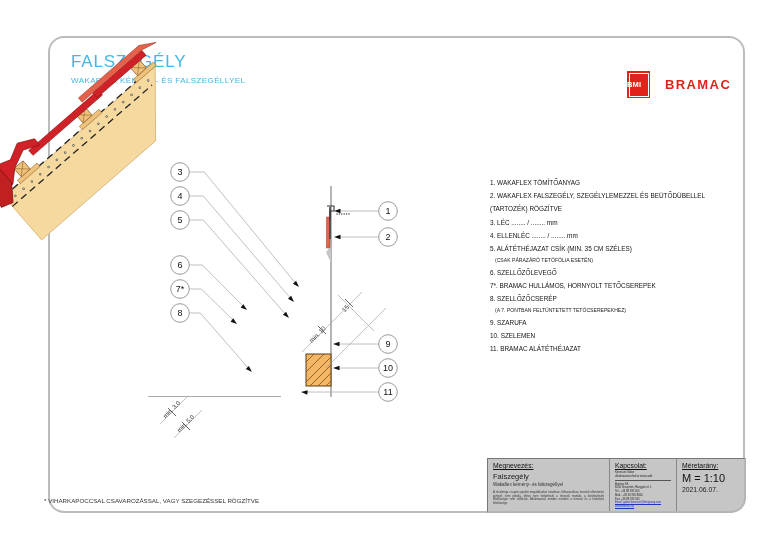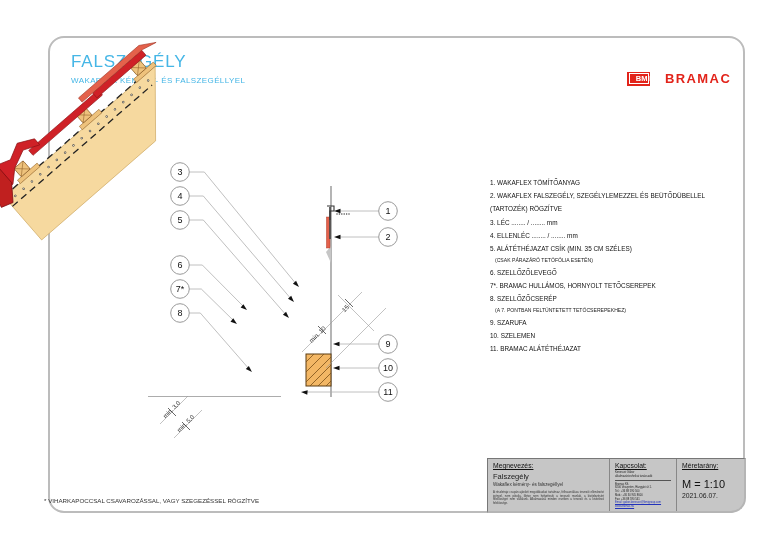--- a/index.html
+++ b/index.html
@@ -6,22 +6,22 @@
   .page{position:relative;width:778px;height:550px;background:#fff;overflow:hidden;
         font-family:"Liberation Sans",sans-serif;}
   .page-border{position:absolute;left:48px;top:36px;width:697px;height:477px;
         border:2px solid #bcbcbc;border-radius:16px;box-sizing:border-box;}
   
   .header{position:absolute;left:71px;top:52px;}
   .title{font-size:17px;letter-spacing:.8px;color:#45b6e6;}
   .subtitle{font-size:8px;letter-spacing:.4px;color:#45b6e6;margin-top:4px;}
   
   .logo{position:absolute;left:627px;top:71px;display:flex;align-items:center;gap:3px;}
-  .bmi-box{position:relative;width:23px;height:14px;background:#e2231a;display:flex;
-        align-items:center;justify-content:flex-end;}
+  .bmi-box{position:relative;width:23px;height:27px;background:#e2231a;display:flex;
+        align-items:center;justify-content:flex-start;}
   .bmi-box::after{content:"";position:absolute;inset:1.5px;border:1px solid #fff;}
   .bmi-box span{position:relative;color:#fff;font-size:7.5px;font-weight:700;letter-spacing:.2px;}
   .bramac{color:#e2231a;font-size:13px;font-weight:700;letter-spacing:1.4px;margin-left:12px;}
   
   .legend{position:absolute;left:490px;top:176px;width:260px;color:#111;}
   .lg{font-size:6.4px;line-height:13.2px;white-space:nowrap;}
   .lg.sub{font-size:5.1px;line-height:10.6px;padding-left:5px;color:#222;}
   
   .footnote{position:absolute;left:44px;top:497px;font-size:6.2px;color:#333;white-space:nowrap;}
   
@@ -33,21 +33,21 @@
   .tb-name{width:121px;}
   .tb-contact{width:68px;border-left:1px solid #888;border-right:1px solid #888;}
   .tb-scale{flex:1;}
   .tb-h{font-size:6.8px;text-decoration:underline;color:#111;}
   .tb-title{font-size:7.5px;color:#1a1a1a;margin-top:3px;}
   .tb-sub{font-size:4.6px;color:#333;margin-top:1px;}
   .tb-disc{font-size:2.8px;line-height:1.3;color:#333;margin-top:4px;text-align:justify;}
   .c-line{display:block;font-size:2.7px;line-height:1.4;color:#222;}
   .c-line.rule{border-bottom:.5px solid #555;padding-bottom:1px;margin-bottom:2px;}
   .c-line.link{color:#2233bb;text-decoration:underline;}
-  .tb-scaleval{font-size:11px;color:#111;margin-top:9px;}
+  .tb-scaleval{font-size:11px;color:#111;margin-top:3px;}
   .tb-date{font-size:6.8px;color:#222;margin-top:2px;}
   
   .drawing{position:absolute;left:0;top:0;}
   svg text{font-family:"Liberation Sans",sans-serif;}
 </style>
 </head>
 <body>
 
 <div class="page">
 

